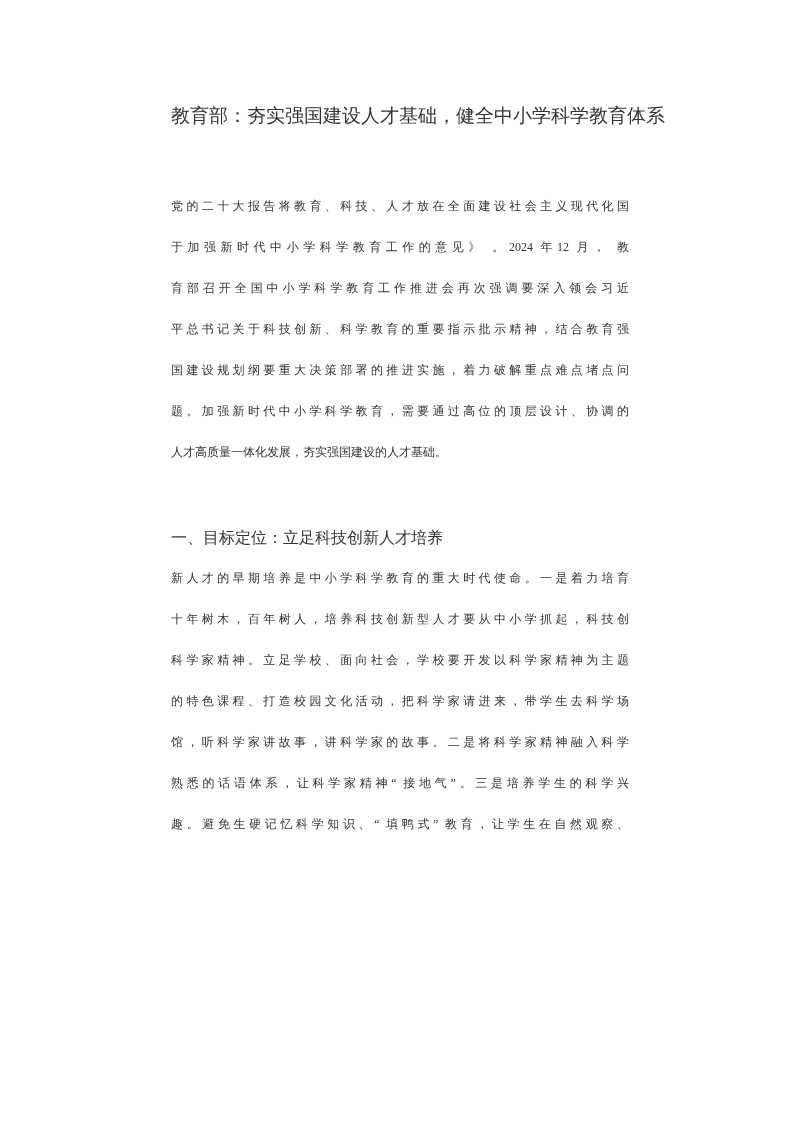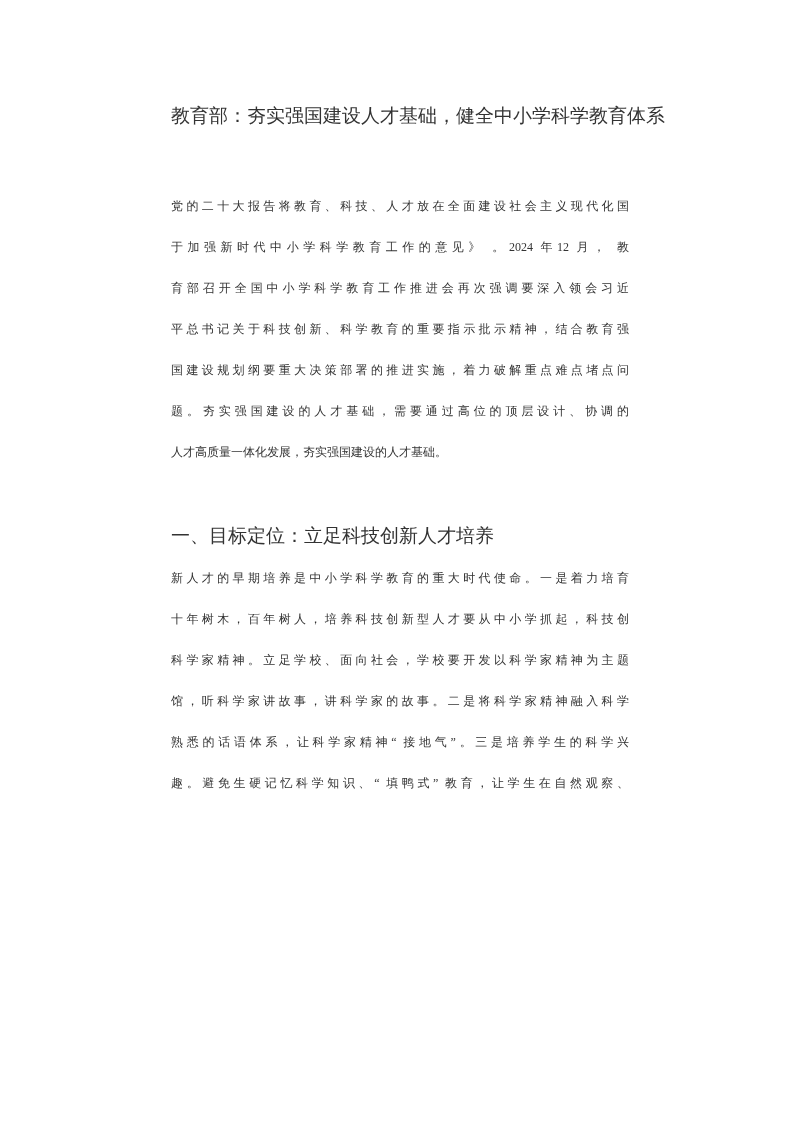--- a/index.html
+++ b/index.html
@@ -40,48 +40,48 @@
       text-align: justify;
       text-align-last: justify;
       text-justify: inter-character;
     }
     .line.last {
       text-align: center;
       text-align-last: left;
     }
     .section-heading {
       margin: 0;
-      font-size: 19px;
+      font-size: 16px;
       font-weight: normal;
       line-height: 41px;
       white-space: nowrap;
-      font-family: Liberation Mono, monospace;
     }
   </style>
 </head>
 <body>
 
 <div class="page">
 
   <h1 class="doc-title">教育部：夯实强国建设人才基础，健全中小学科学教育体系</h1>
 
   <div class="para intro">
     <div class="line">党的二十大报告将教育、科技、人才放在全面建设社会主义现代化国</div>
     <div class="line">于加强新时代中小学科学教育工作的意见》 。2024 年12 月， 教</div>
     <div class="line">育部召开全国中小学科学教育工作推进会再次强调要深入领会习近</div>
     <div class="line">平总书记关于科技创新、科学教育的重要指示批示精神，结合教育强</div>
     <div class="line">国建设规划纲要重大决策部署的推进实施，着力破解重点难点堵点问</div>
-    <div class="line">题。夯实强国建设的人才基础，需要通过高位的顶层设计、协调的</div>
+    <div class="line">题。加强新时代中小学科学教育，需要通过高位的顶层设计、协调的</div>
     <div class="line last">人才高质量一体化发展，夯实强国建设的人才基础。</div>
   </div>
 
   <h2 class="section-heading">一、目标定位：立足科技创新人才培养</h2>
 
   <div class="para">
     <div class="line">新人才的早期培养是中小学科学教育的重大时代使命。一是着力培育</div>
     <div class="line">十年树木，百年树人，培养科技创新型人才要从中小学抓起，科技创</div>
     <div class="line">科学家精神。立足学校、面向社会，学校要开发以科学家精神为主题</div>
+    <div class="line">的特色课程、打造校园文化活动，把科学家请进来，带学生去科学场</div>
     <div class="line">馆，听科学家讲故事，讲科学家的故事。二是将科学家精神融入科学</div>
     <div class="line">熟悉的话语体系，让科学家精神“ 接地气”。三是培养学生的科学兴</div>
     <div class="line">趣。避免生硬记忆科学知识、“ 填鸭式” 教育，让学生在自然观察、</div>
   </div>
 
 </div>
 
 </body></html>

